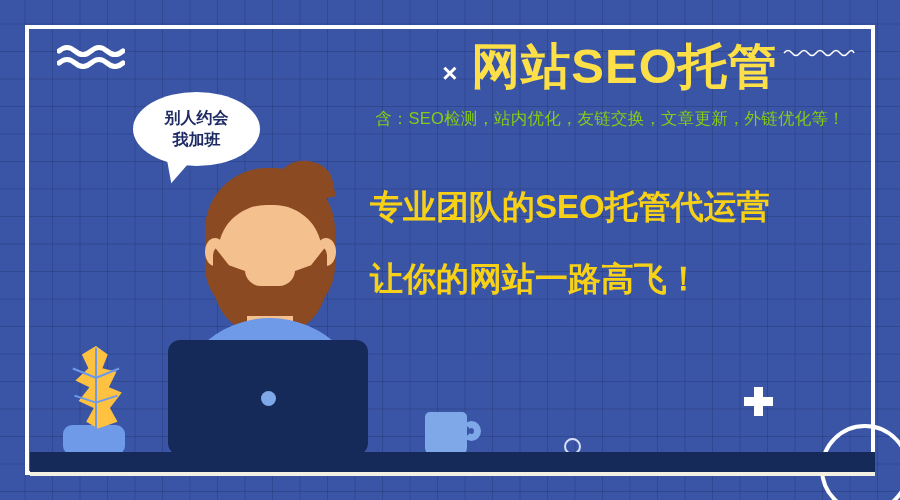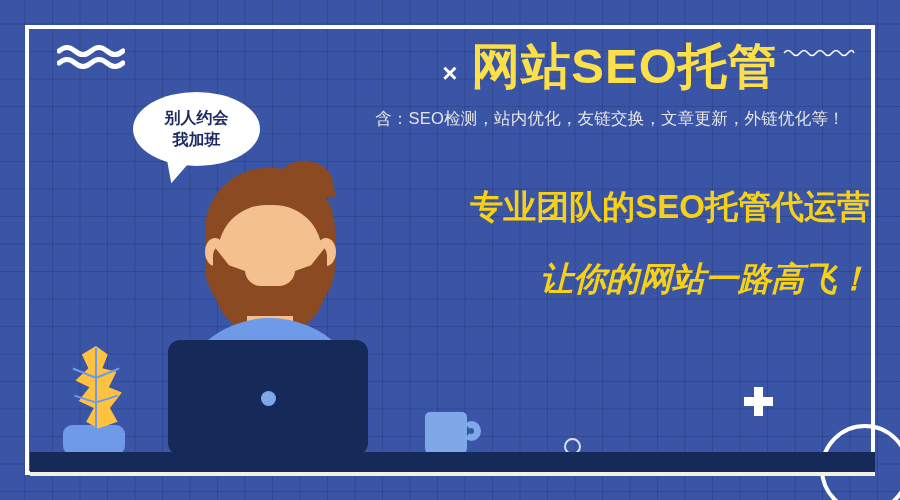--- a/index.html
+++ b/index.html
@@ -59,34 +59,34 @@
   }
   .title-x{
     font-size:26px;font-weight:700;line-height:1;color:#ffffff;
     position:relative;top:6px;
   }
   .title-main{
     font-size:49px;font-weight:700;letter-spacing:1px;line-height:1.1;
     color:#fde047;white-space:nowrap;
   }
   .subtitle{
-    margin-top:14px;color:#e5e5e5;font-size:16.5px;line-height:1.3;
+    margin-top:14px;color:#84cc16;font-size:16.5px;line-height:1.3;
     white-space:nowrap;letter-spacing:.2px;
   }
 
   
   .slogans{
-    position:absolute;left:370px;top:190px;width:500px;text-align:right;
+    position:absolute;left:370px;top:190px;width:500px;text-align:left;
   }
   .slogan{
     color:#f7d117;font-weight:700;white-space:nowrap;
   }
   .slogan.l1{font-size:33px;line-height:1;}
   .slogan.l2{font-size:33px;line-height:1;margin-top:37px;}
-  .slogan.l3{font-size:33px;line-height:1;margin-top:39px;font-style:italic;}
+  .slogan.l3{font-size:33px;line-height:1;margin-top:39px;}
 
   
   .bubble{
     position:absolute;left:133px;top:92px;width:127px;height:74px;
     background:#ffffff;border-radius:50%/50%;
     display:flex;flex-direction:column;align-items:center;justify-content:center;
     z-index:6;
   }
   .bubble-line{
     color:#1d2a63;font-size:16px;font-weight:700;line-height:1.35;white-space:nowrap;

